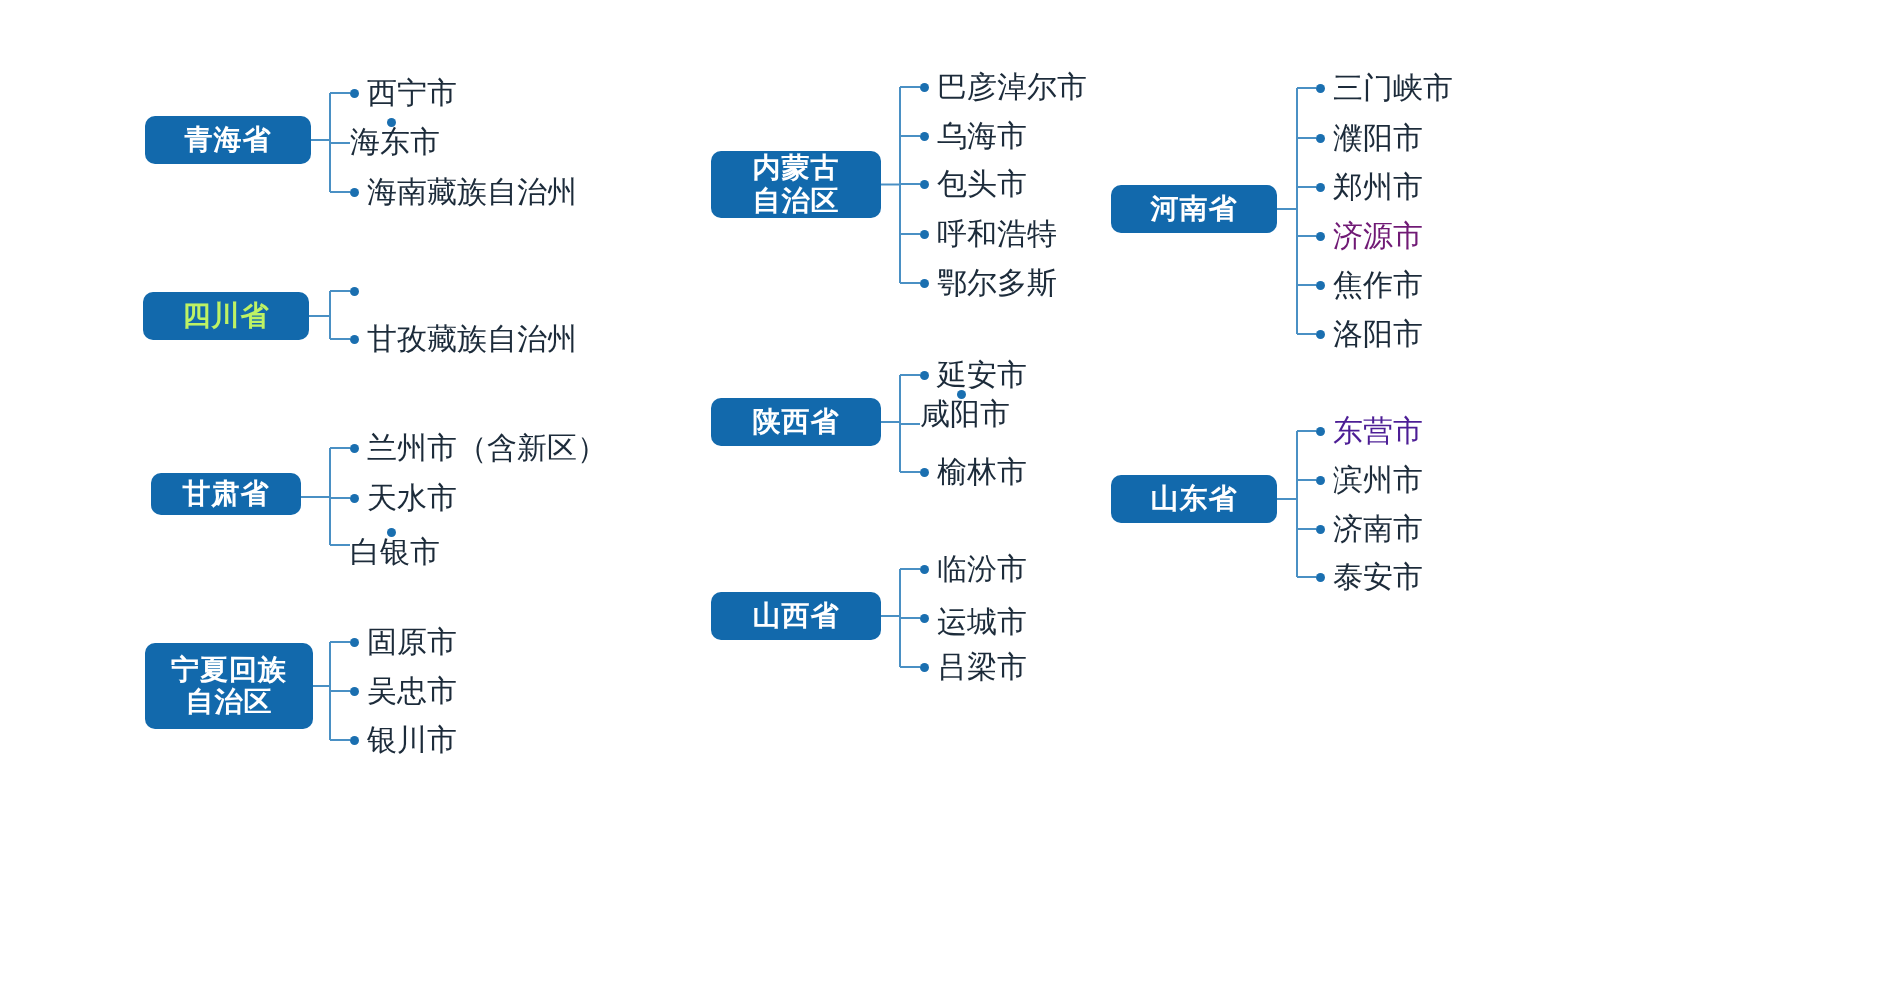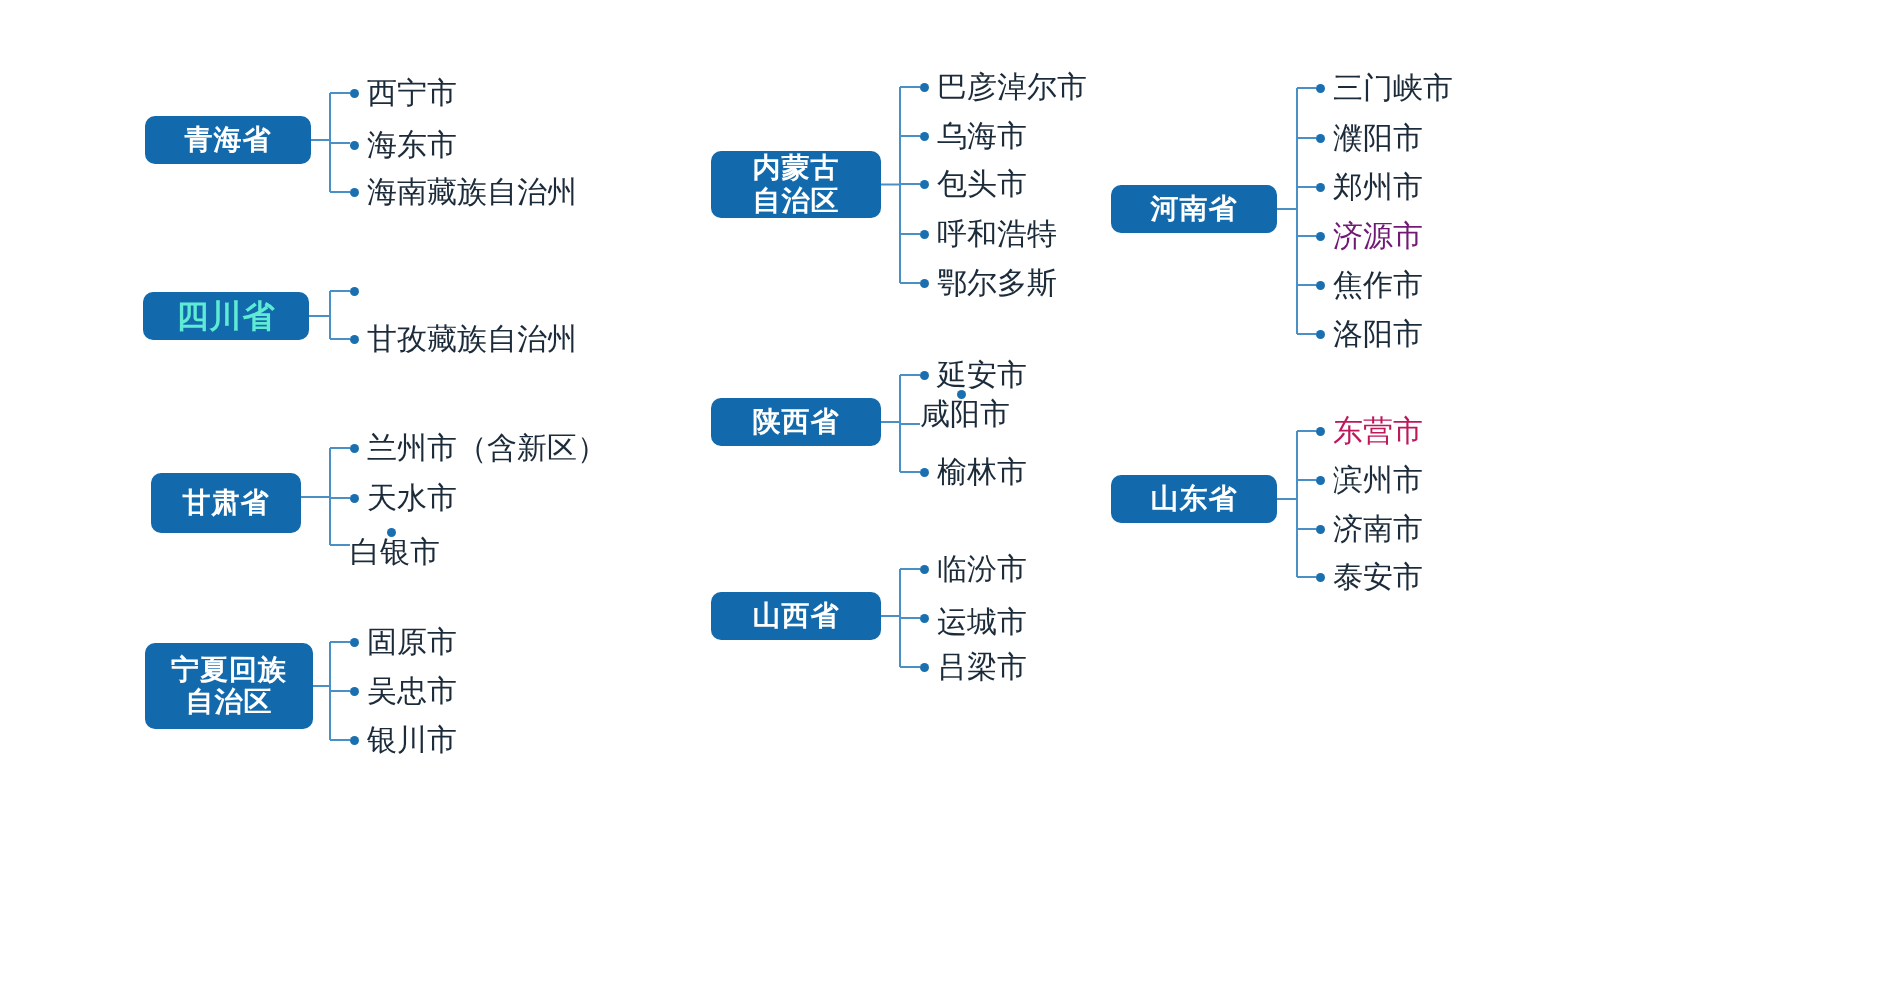--- a/index.html
+++ b/index.html
@@ -77,49 +77,49 @@
         <line x1="4" y1="57" x2="23" y2="57" stroke="#4a90c4" stroke-width="2"></line>
         <line x1="23" y1="10" x2="23" y2="109" stroke="#4a90c4" stroke-width="2"></line>
         <line x1="23" y1="10" x2="43" y2="10" stroke="#4a90c4" stroke-width="2"></line>
         <line x1="23" y1="60" x2="43" y2="60" stroke="#4a90c4" stroke-width="2"></line>
         <line x1="23" y1="109" x2="43" y2="109" stroke="#4a90c4" stroke-width="2"></line>
       </svg>
       <div class="child" style="left: 350px; top: 76px; height: 34px;">
         <span class="child-dot" style="background: rgb(26, 111, 176);"></span>
         <span class="child-label" style="color: rgb(28, 43, 58);">西宁市</span>
       </div>
-      <div class="child" style="left: 350px; top: 128px; height: 34px;">
+      <div class="child" style="left: 350px; top: 118px; height: 34px; flex-direction: column;">
         <span class="child-dot" style="background: rgb(26, 111, 176);"></span>
         <span class="child-label" style="color: rgb(28, 43, 58);">海东市</span>
       </div>
       <div class="child" style="left: 350px; top: 175px; height: 34px;">
         <span class="child-dot" style="background: rgb(26, 111, 176);"></span>
         <span class="child-label" style="color: rgb(28, 43, 58);">海南藏族自治州</span>
       </div>
     </div>
     <div class="group">
-      <div class="node-box" style="left: 143px; top: 292px; width: 166px; height: 48px; font-size: 32px; background: rgb(18, 105, 172); color: #5eead4;">
+      <div class="node-box" style="left: 143px; top: 292px; width: 166px; height: 48px; font-size: 28px; background: rgb(18, 105, 172); color: #bef264;">
         <span class="boxlabel">四川省</span>
       </div>
       <svg class="connector" width="59" height="68" viewBox="0 0 59 68" style="left: 305px; top: 281px;">
         <line x1="4" y1="35" x2="25" y2="35" stroke="#4a90c4" stroke-width="2"></line>
         <line x1="25" y1="10" x2="25" y2="58" stroke="#4a90c4" stroke-width="2"></line>
         <line x1="25" y1="10" x2="45" y2="10" stroke="#4a90c4" stroke-width="2"></line>
         <line x1="25" y1="58" x2="45" y2="58" stroke="#4a90c4" stroke-width="2"></line>
       </svg>
       <div class="child" style="left: 350px; top: 274px; height: 34px;">
         <span class="child-dot" style="background: rgb(26, 111, 176);"></span>
       </div>
       <div class="child" style="left: 350px; top: 322px; height: 34px;">
         <span class="child-dot" style="background: rgb(26, 111, 176);"></span>
         <span class="child-label" style="color: rgb(28, 43, 58);">甘孜藏族自治州</span>
       </div>
     </div>
     <div class="group">
-      <div class="node-box" style="left: 151px; top: 473px; width: 150px; height: 60px; font-size: 28px; background: rgb(18, 105, 172); color: rgb(255, 255, 255);">
+      <div class="node-box" style="left: 151px; top: 473px; width: 150px; height: 42px; font-size: 28px; background: rgb(18, 105, 172); color: rgb(255, 255, 255);">
         <span class="boxlabel">甘肃省</span>
       </div>
       <svg class="connector" width="67" height="117" viewBox="0 0 67 117" style="left: 297px; top: 438px;">
         <line x1="4" y1="59" x2="33" y2="59" stroke="#4a90c4" stroke-width="2"></line>
         <line x1="33" y1="10" x2="33" y2="107" stroke="#4a90c4" stroke-width="2"></line>
         <line x1="33" y1="10" x2="53" y2="10" stroke="#4a90c4" stroke-width="2"></line>
         <line x1="33" y1="60" x2="53" y2="60" stroke="#4a90c4" stroke-width="2"></line>
         <line x1="33" y1="107" x2="53" y2="107" stroke="#4a90c4" stroke-width="2"></line>
       </svg>
       <div class="child" style="left: 350px; top: 431px; height: 34px;">
@@ -289,21 +289,21 @@
       <svg class="connector" width="57" height="166" viewBox="0 0 57 166" style="left: 1273px; top: 421px;">
         <line x1="4" y1="78" x2="24" y2="78" stroke="#4a90c4" stroke-width="2"></line>
         <line x1="24" y1="10" x2="24" y2="156" stroke="#4a90c4" stroke-width="2"></line>
         <line x1="24" y1="10" x2="43" y2="10" stroke="#4a90c4" stroke-width="2"></line>
         <line x1="24" y1="59" x2="43" y2="59" stroke="#4a90c4" stroke-width="2"></line>
         <line x1="24" y1="108" x2="43" y2="108" stroke="#4a90c4" stroke-width="2"></line>
         <line x1="24" y1="156" x2="43" y2="156" stroke="#4a90c4" stroke-width="2"></line>
       </svg>
       <div class="child" style="left: 1316px; top: 414px; height: 34px;">
         <span class="child-dot" style="background: rgb(26, 111, 176);"></span>
-        <span class="child-label" style="color: #be185d;">东营市</span>
+        <span class="child-label" style="color: #4c1d95;">东营市</span>
       </div>
       <div class="child" style="left: 1316px; top: 463px; height: 34px;">
         <span class="child-dot" style="background: rgb(26, 111, 176);"></span>
         <span class="child-label" style="color: rgb(28, 43, 58);">滨州市</span>
       </div>
       <div class="child" style="left: 1316px; top: 512px; height: 34px;">
         <span class="child-dot" style="background: rgb(26, 111, 176);"></span>
         <span class="child-label" style="color: rgb(28, 43, 58);">济南市</span>
       </div>
       <div class="child" style="left: 1316px; top: 560px; height: 34px;">

